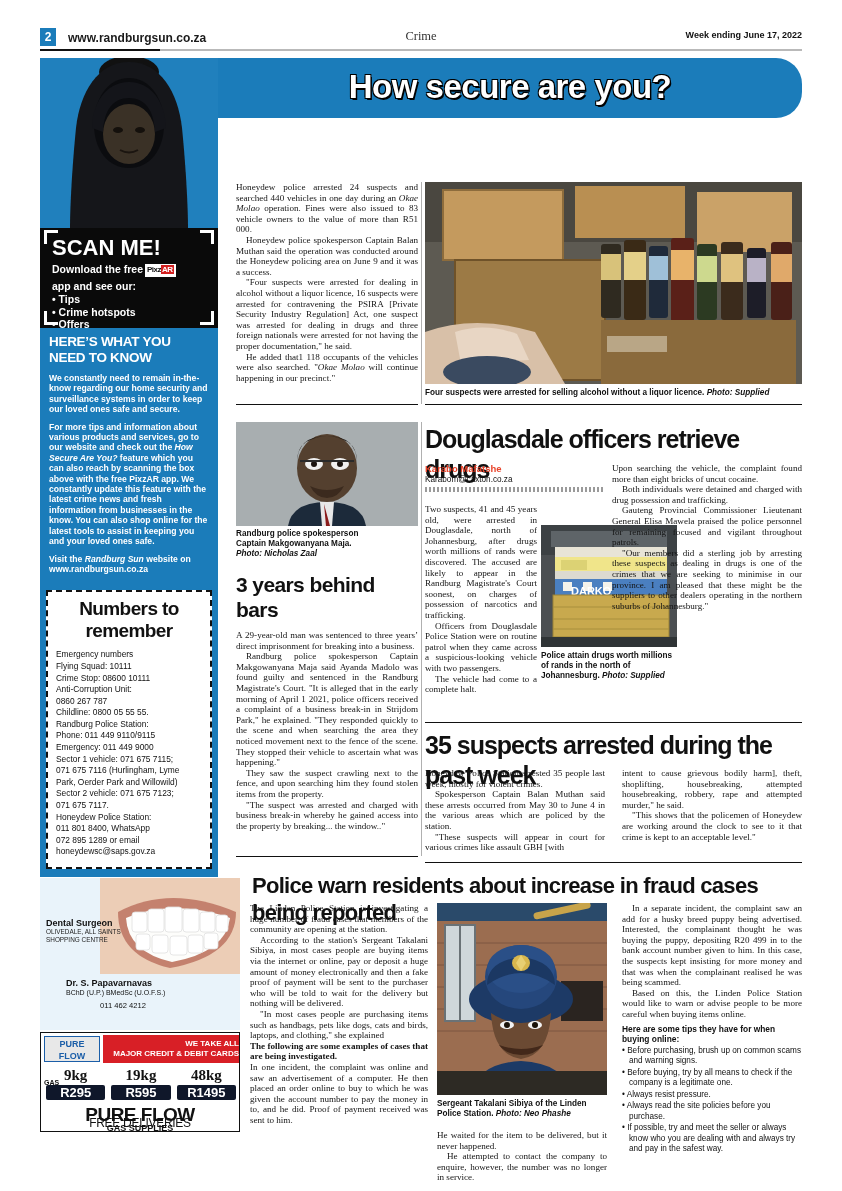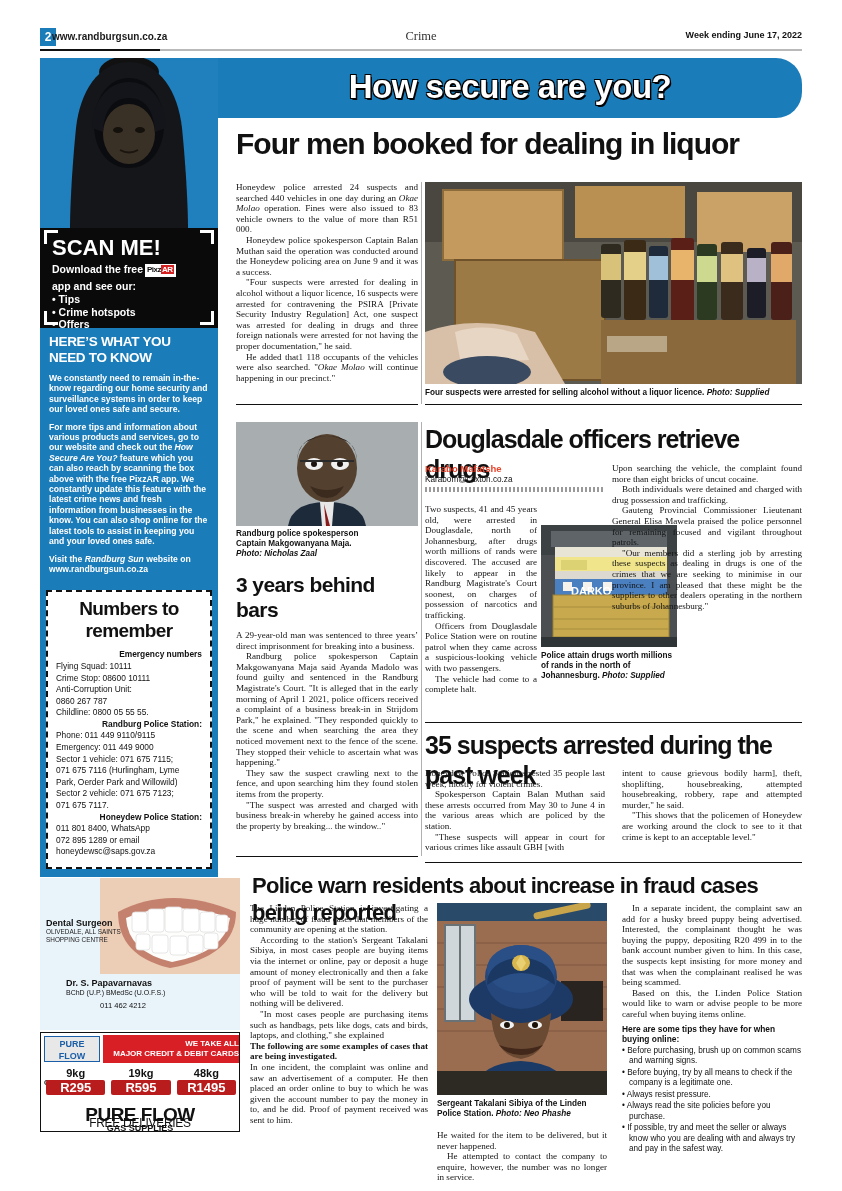--- a/index.html
+++ b/index.html
@@ -11,22 +11,22 @@
   .page { position:absolute; inset:0; }
 
   
   .masthead { position:absolute; left:40px; top:28px; width:762px; height:26px; }
   .pagenum {
     position:absolute; left:0; top:0; width:16px; height:18px;
     background:#1b7cba; color:#fff; font-family:"Liberation Sans",sans-serif;
     font-weight:bold; font-size:12px; line-height:18px; text-align:center;
   }
   .masthead-url {
-    position:absolute; left:12px; top:3px;
-    font-family:"Liberation Sans",sans-serif; font-size:10px; font-weight:bold; color:#1a1a1a;
+    position:absolute; left:28px; top:3px;
+    font-family:"Liberation Sans",sans-serif; font-size:12px; font-weight:bold; color:#1a1a1a;
   }
   .masthead-section {
     position:absolute; left:0; right:0; top:1px; text-align:center;
     font-family:"Liberation Serif",serif; font-size:12.5px; color:#333;
   }
   .masthead-date {
     position:absolute; right:0; top:2px;
     font-family:"Liberation Sans",sans-serif; font-size:9px; font-weight:bold; color:#111;
   }
   .masthead-rule {
@@ -100,21 +100,21 @@
     background:#fff; border:2px dashed #111; padding:6px 8px 9px 8px;
   }
   .numbers h3 {
     font-family:"Liberation Sans",sans-serif; font-weight:bold; font-size:19px;
     text-align:center; line-height:22px; color:#111; letter-spacing:-0.6px;
   }
   .numbers .lines { margin-top:7px; }
   .numbers .lines div {
     font-family:"Liberation Sans",sans-serif; font-size:8.4px; line-height:11.6px; color:#111;
   }
-  .numbers .lines div.b { font-weight:bold;text-align:right; }
+  .numbers .lines div.b { font-weight:normal; }
 
   
   .col { position:absolute; font-family:"Liberation Serif",serif; }
   .hl {
     font-family:"Liberation Sans",sans-serif; font-weight:bold; color:#111;
     letter-spacing:-1px;
   }
   p.body {
     font-size:9.1px; line-height:10.6px; text-align:justify; color:#141414;
   }
@@ -181,25 +181,25 @@
     color:#1b5ea8; line-height:12px; padding-top:1px;
   }
   .ad-gas .redbar {
     position:absolute; left:62px; top:2px; width:136px; height:28px; background:#d81f26;
     color:#fff; font-family:"Liberation Sans",sans-serif; font-weight:bold;
     font-size:8px; text-align:right; line-height:9.5px; padding-top:4px;
   }
   .ad-gas .prices { position:absolute; left:2px; top:34px; width:196px; height:36px; display:flex; }
   .ad-gas .pcell { flex:1; text-align:center; }
   .ad-gas .pkg {
-    font-family:Liberation Sans, sans-serif; font-weight:bold; font-size:11px; color:#111;
+    font-family:Liberation Serif, serif; font-weight:bold; font-size:15px; color:#111;
   }
   .ad-gas .prc {
     font-family:"Liberation Sans",sans-serif; font-weight:bold; font-size:13px;
-    color:#fff; background:#b91c1c; border-radius:2px; margin:1px 3px 0 3px;
+    color:#fff; background:#0f172a; border-radius:2px; margin:1px 3px 0 3px;
   }
   .ad-gas .gaslabel {
     position:absolute; left:3px; top:46px;
     font-family:"Liberation Sans",sans-serif; font-weight:bold; font-size:7px; color:#111;
   }
   .ad-gas .brand {
     position:absolute; left:0; right:0; top:72px; text-align:center;
     font-family:"Liberation Sans",sans-serif; font-weight:bold; font-size:19px;
     color:#111; letter-spacing:-0.5px; line-height:19px;
   }
@@ -311,23 +311,20 @@
             <div>071 675 7117.</div>
             <div class="b">Honeydew Police Station:</div>
             <div>011 801 8400, WhatsApp</div>
             <div>072 895 1289 or email</div>
             <div>honeydewsc@saps.gov.za</div>
           </div>
       </div>
     </div>
   </div>
 
-  <div class="col" style="left:236px; top:126px; width:566px;">
-    <div class="hl" style="font-size:30px; line-height:36px;">Four men booked for dealing in liquor</div>
-  </div>
 
   <div class="col" style="left:236px; top:182px; width:182px;">
     <p class="body" id="liq-p0">Honeydew police arrested 24 suspects and searched 440 vehicles in one day during an <i>Okae Molao</i> operation. Fines were also issued to 83 vehicle owners to the value of more than R51 000.</p>
     <p class="body ind" id="liq-p1">Honeydew police spokesperson Captain Balan Muthan said the operation was conducted around the Honeydew policing area on June 9 and it was a success.</p>
     <p class="body ind" id="liq-p2">"Four suspects were arrested for dealing in alcohol without a liquor licence, 16 suspects were arrested for contravening the PSIRA [Private Security Industry Regulation] Act, one suspect was arrested for dealing in drugs and three foreign nationals were arrested for not having the proper documentation," he said.</p>
     <p class="body ind" id="liq-p3">He added that1 118 occupants of the vehicles were also searched. "<i>Okae Molao</i> will continue happening in our precinct."</p>
   </div>
 
   <div class="photo" style="position:absolute; left:425px; top:182px; width:377px; height:202px;">
     <svg width="377" height="202" viewBox="0 0 377 202">

